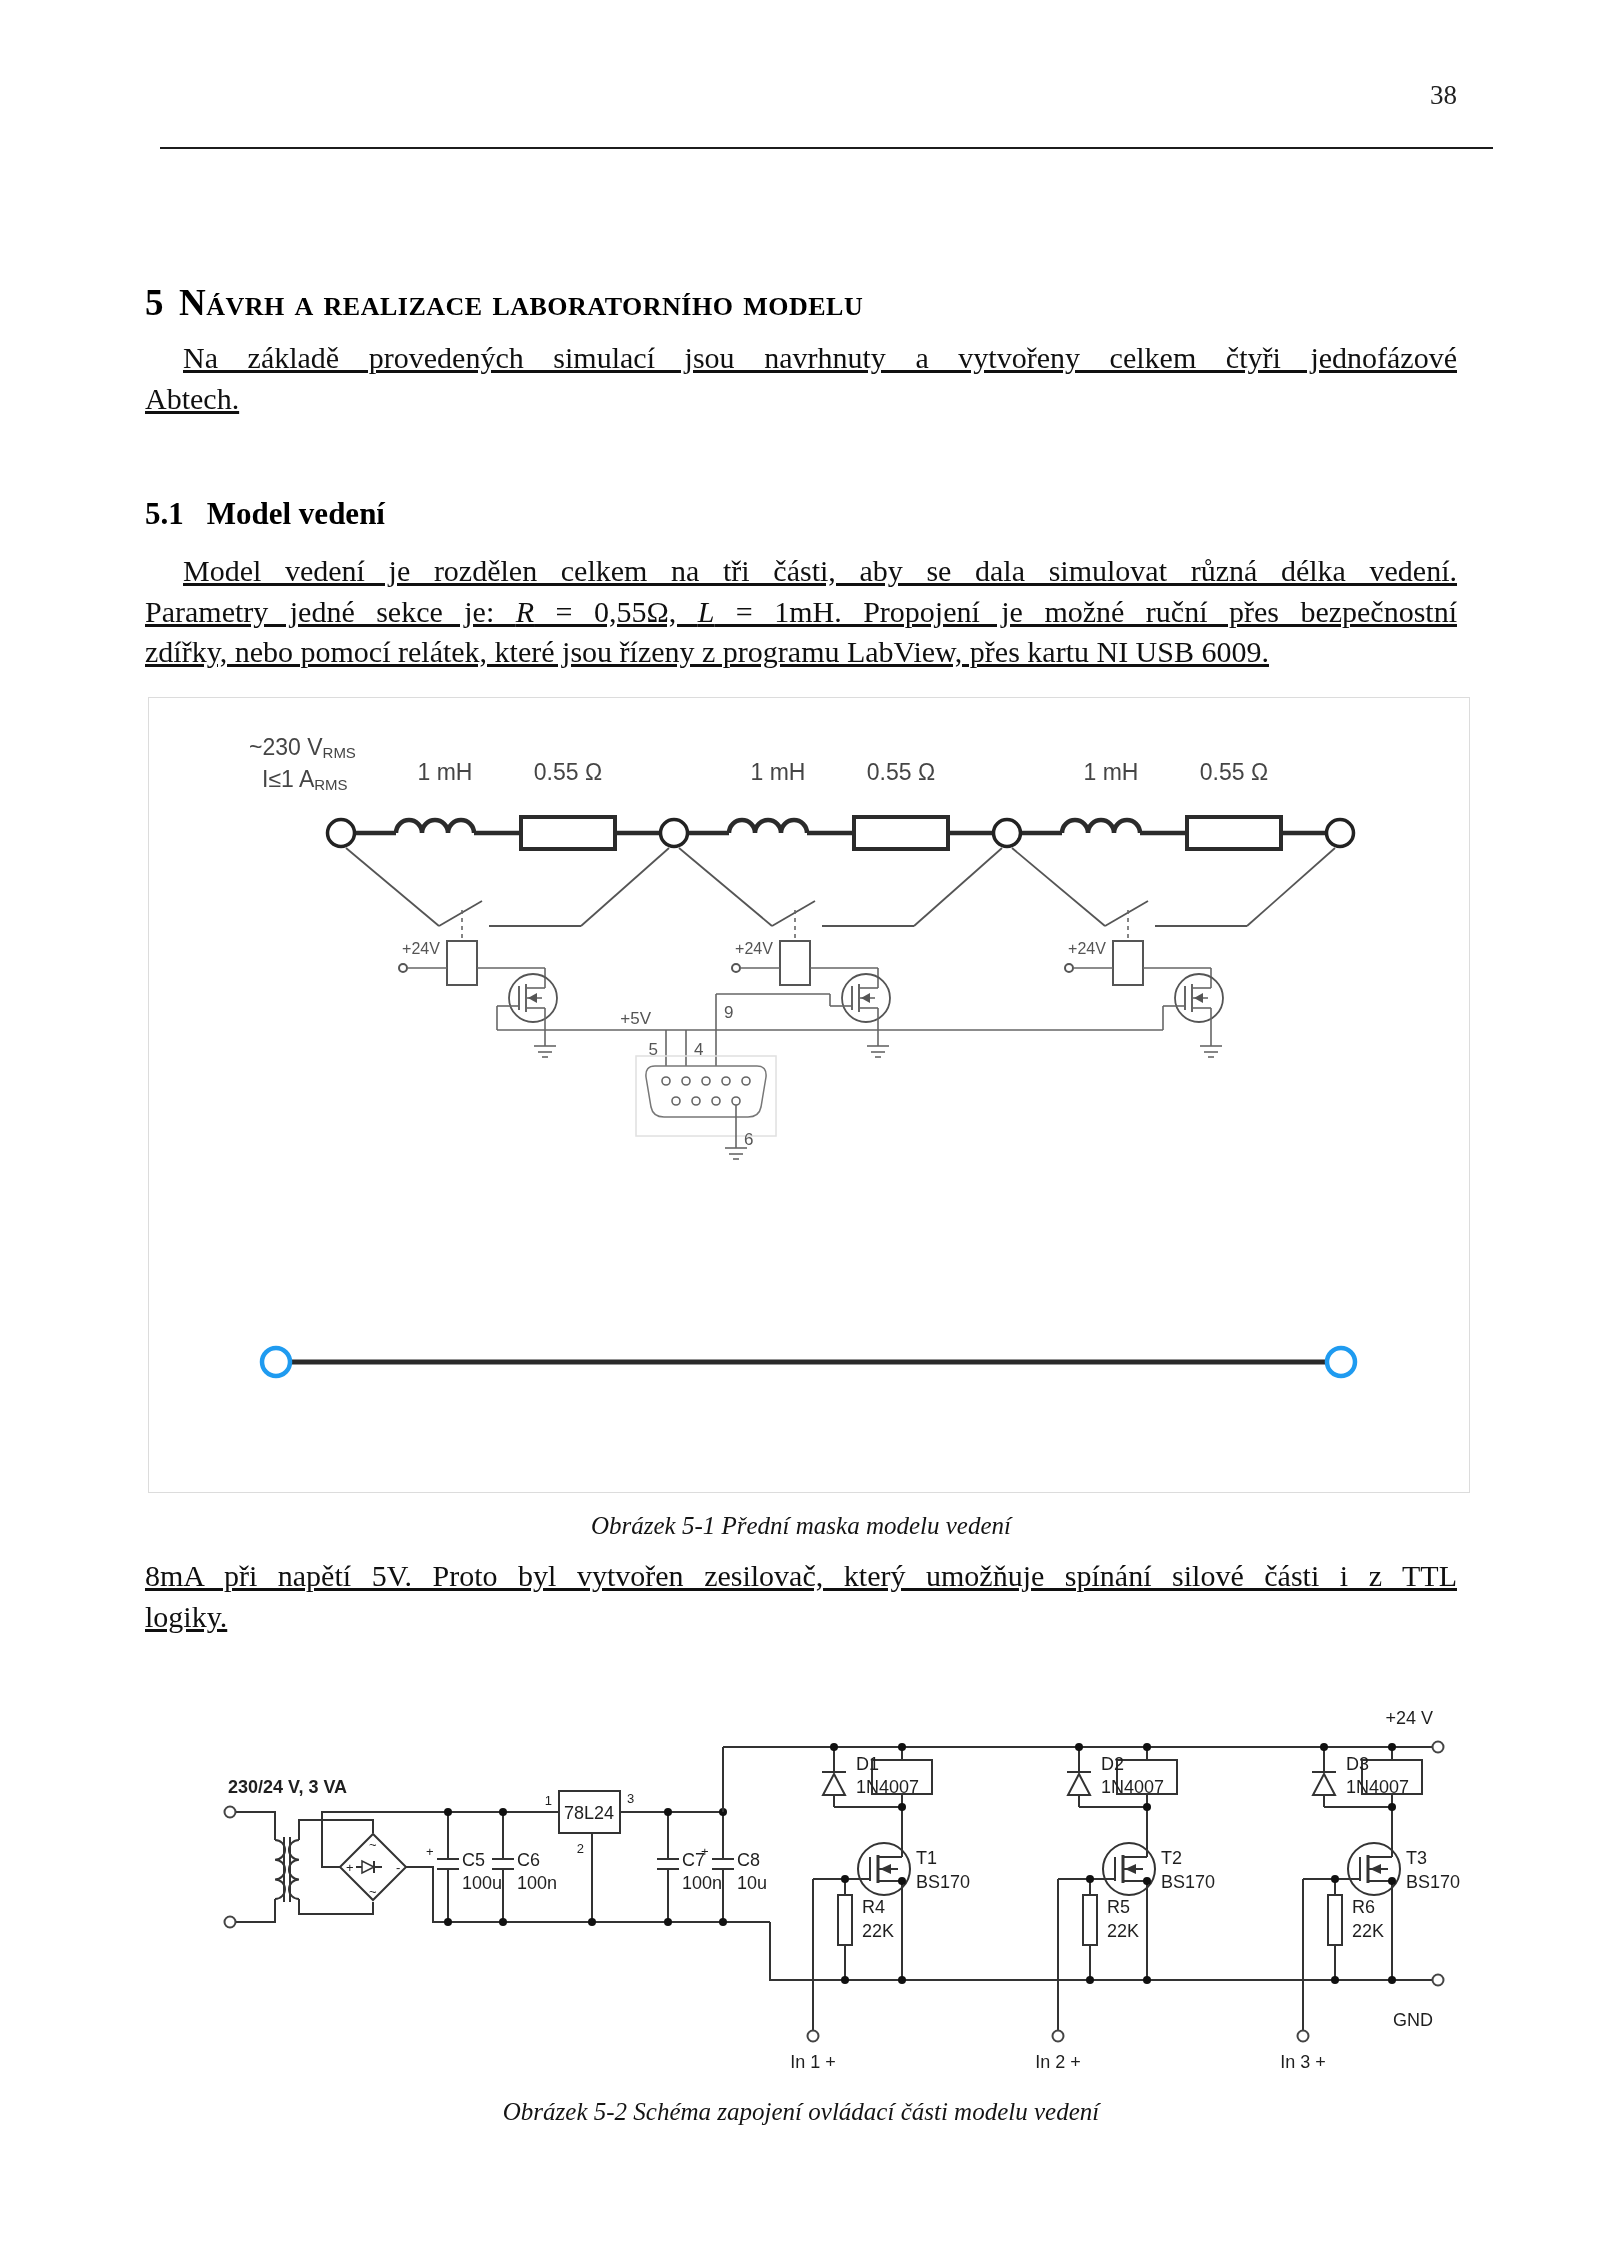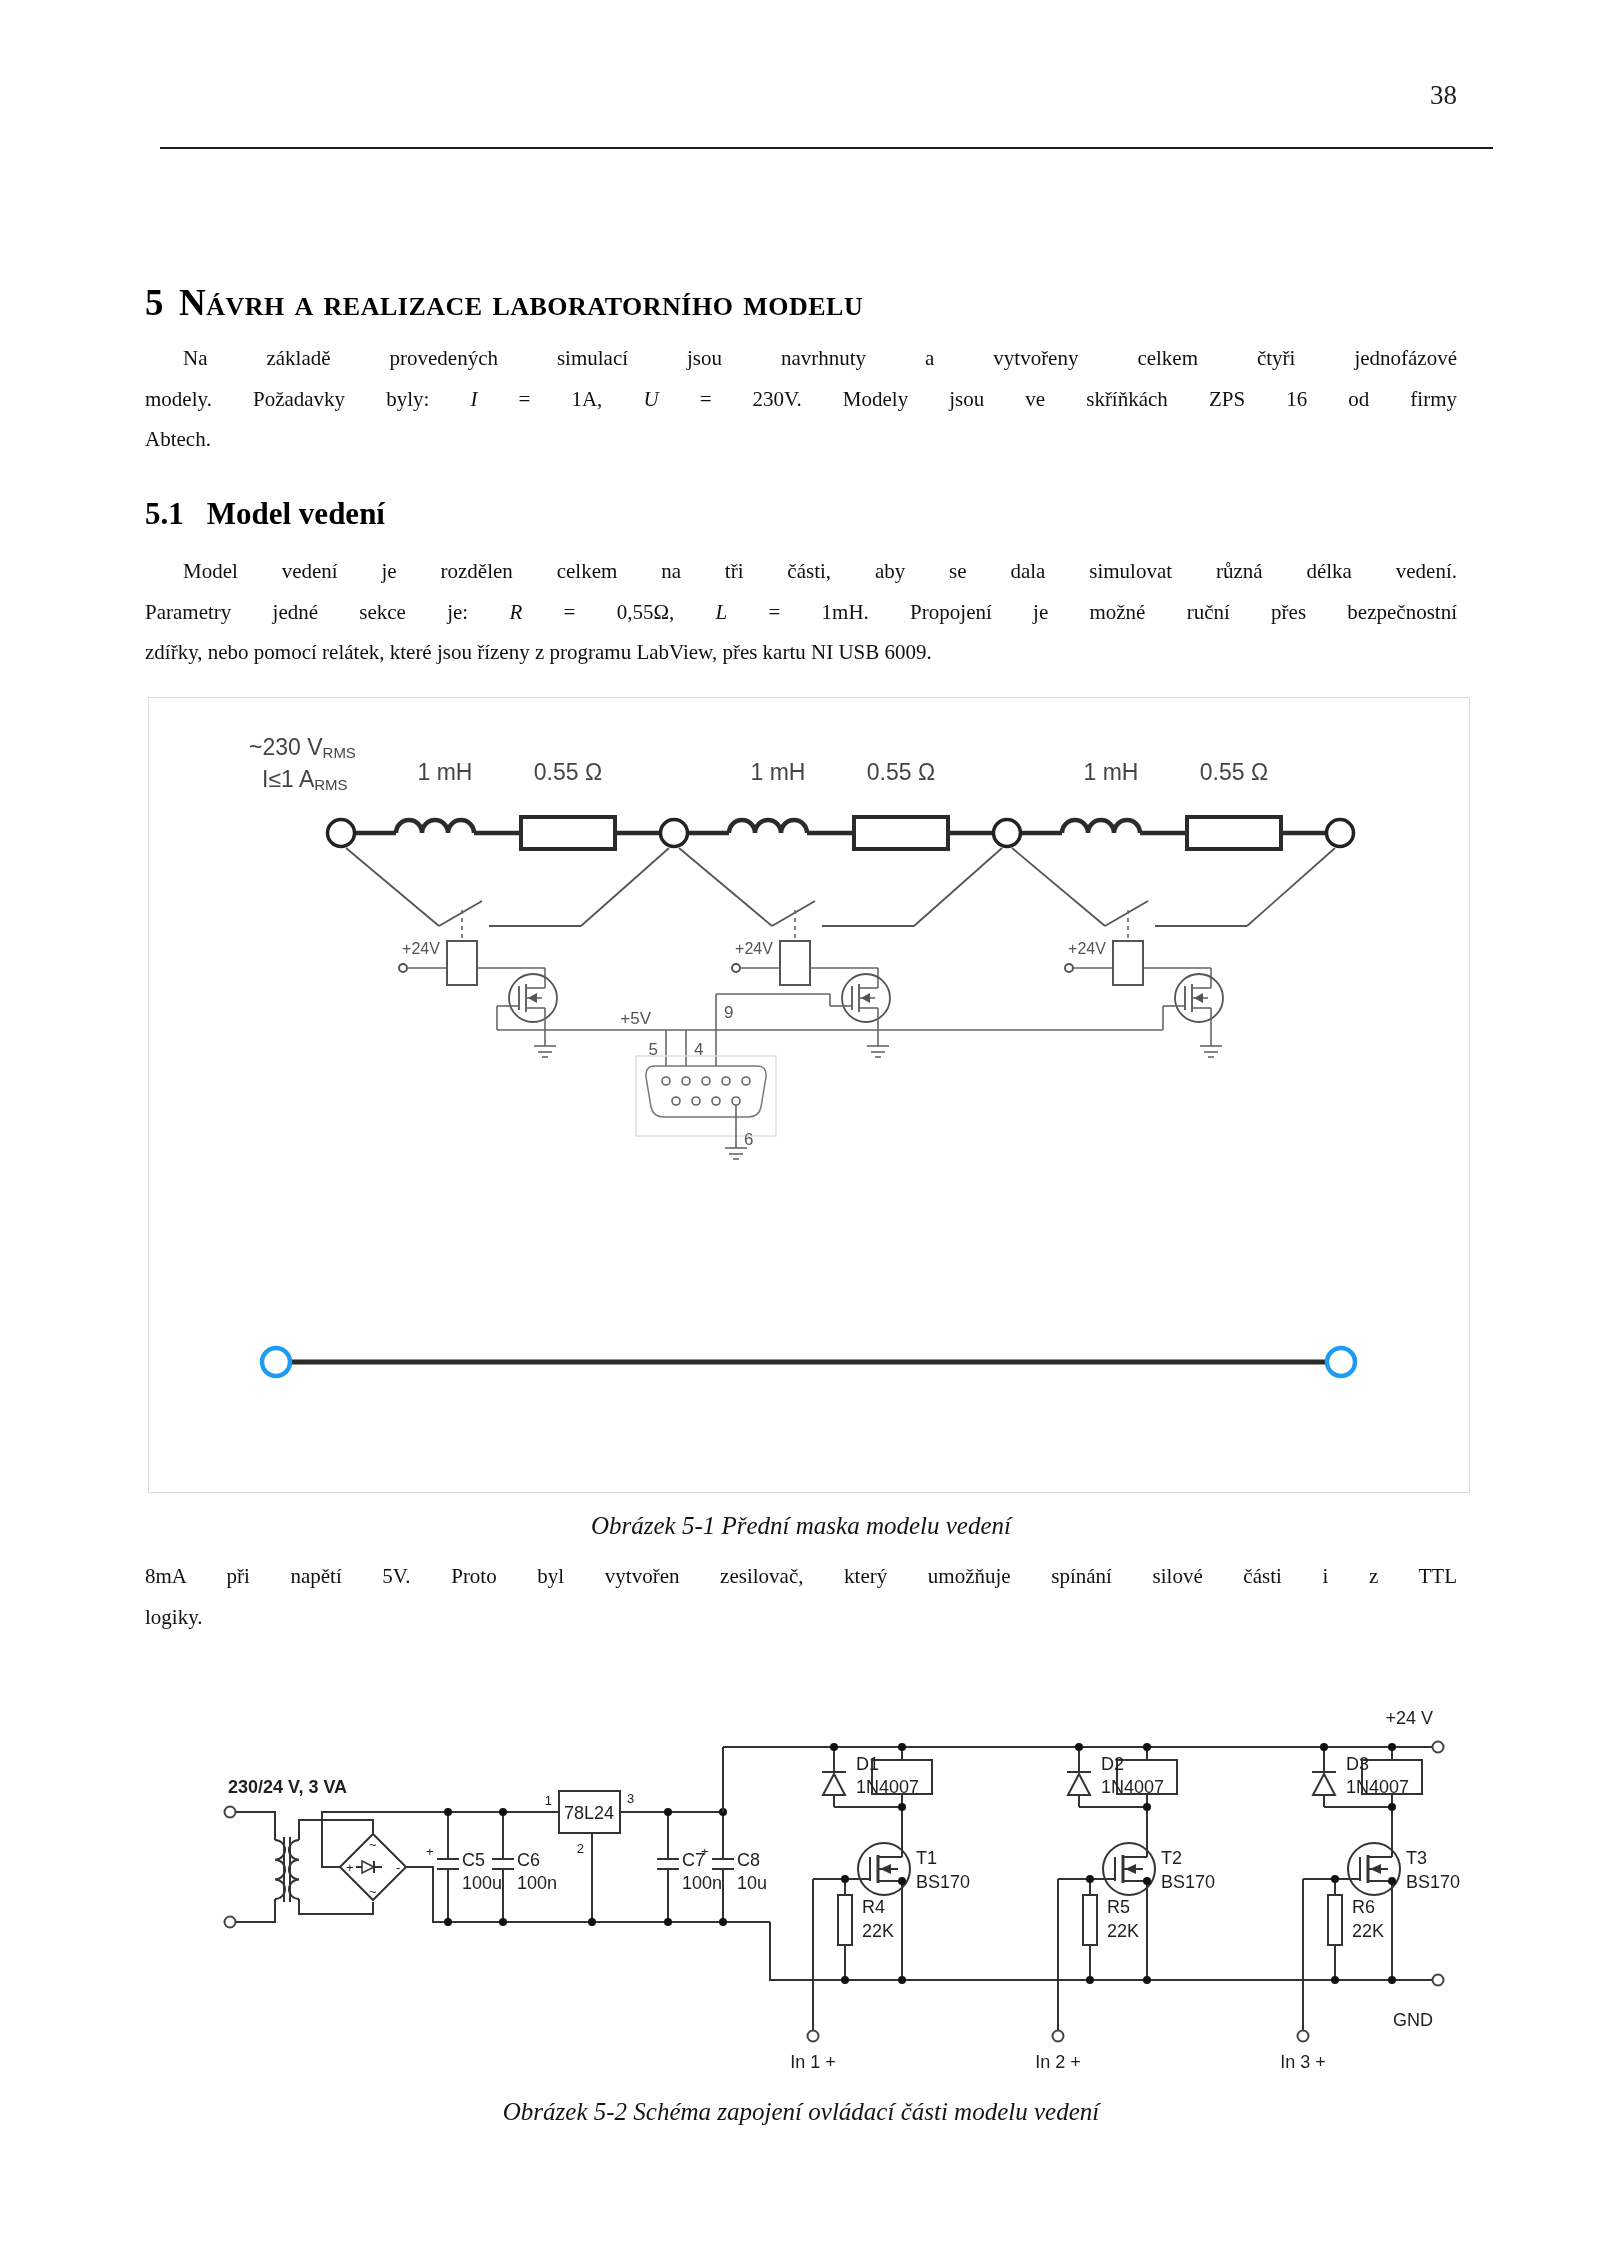--- a/index.html
+++ b/index.html
@@ -7,21 +7,21 @@
     position:relative;width:1600px;height:2262px;background:#ffffff;
     font-family:"Liberation Serif",serif;color:#111;overflow:hidden;margin:0 auto;
   }
   .page-number{position:absolute;left:1430px;top:80px;font-size:27px;color:#222;}
   .header-rule{position:absolute;left:160px;top:147px;width:1333px;height:2px;background:#1c1c1c;}
   .h1{position:absolute;left:145px;top:281px;width:1312px;font-weight:bold;font-size:37px;color:#000;letter-spacing:0.5px;white-space:nowrap;}
   .h1 .h1-num{margin-right:15px;}
   .h1 .h1-title{font-variant:small-caps;text-align:center;}
   .h2{position:absolute;left:145px;top:496px;font-weight:bold;font-size:31px;color:#000;white-space:nowrap;}
   .h2 .h2-num{margin-right:23px;}
-  .para{position:absolute;left:145px;width:1312px;font-size:21px;line-height:40.5px;color:#101010;}
+  .para{position:absolute;left:145px;width:1312px;font-size:30px;line-height:40.5px;color:#101010;text-decoration:underline;}
   .pline{text-align:justify;text-align-last:justify;}
   .pline.first{text-indent:38px;}
   .pline.last{text-align-last:left;}
   .figure1-box{position:absolute;left:148px;top:697px;width:1322px;height:796px;border:1.5px solid #dcdcdc;background:#fff;box-sizing:border-box;}
   .figure2-box{position:absolute;left:150px;top:1692px;width:1310px;height:390px;background:#fff;}
   .caption{position:absolute;left:145px;width:1312px;text-align:center;font-style:italic;font-size:25px;color:#141414;}
   .caption1{top:1512px;}
   .caption2{top:2098px;}
   svg{display:block;}
   svg text{font-family:"Liberation Sans",sans-serif;}
@@ -49,21 +49,20 @@
 
   <div class="page-number">38</div>
   <div class="header-rule"></div>
 
   <div class="h1">
     <span class="h1-num">5</span><span class="h1-title">Návrh a realizace laboratorního modelu</span>
   </div>
 
   <div class="para" style="top:338px;">
     <div class="pline first"><span>Na základě provedených simulací jsou navrhnuty a vytvořeny celkem čtyři jednofázové</span></div>
-    <div class="pline"><span>modely. Požadavky byly: </span><span style="font-style: italic;">I</span><span> = 1A, </span><span style="font-style: italic;">U</span><span> = 230V. Modely jsou ve skříňkách ZPS 16 od firmy</span></div>
     <div class="pline last"><span>Abtech.</span></div>
   </div>
 
   <div class="h2">
     <span class="h2-num">5.1</span><span>Model vedení</span>
   </div>
 
   <div class="para" style="top:551px;">
     <div class="pline first"><span>Model vedení je rozdělen celkem na tři části, aby se dala simulovat různá délka vedení.</span></div>
     <div class="pline"><span>Parametry jedné sekce je: </span><span style="font-style: italic;">R</span><span> = 0,55Ω, </span><span style="font-style: italic;">L</span><span> = 1mH. Propojení je možné ruční přes bezpečnostní</span></div>

